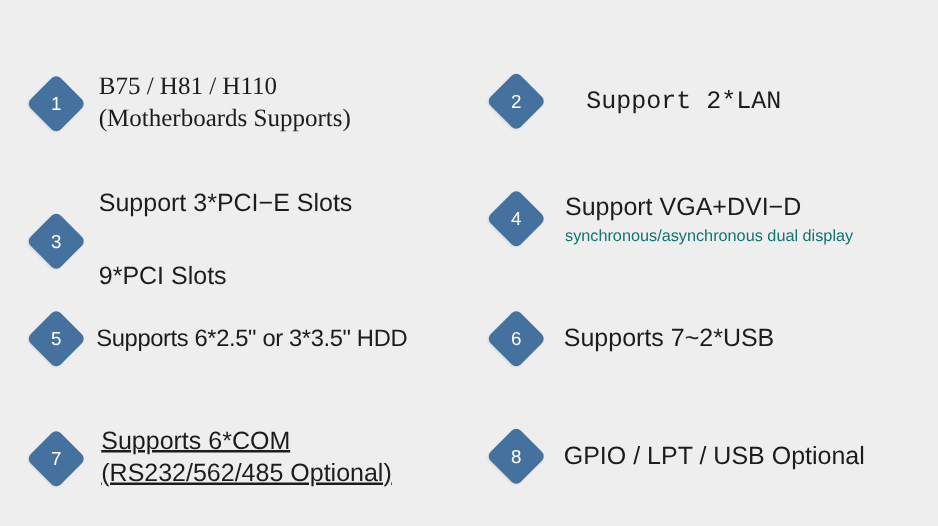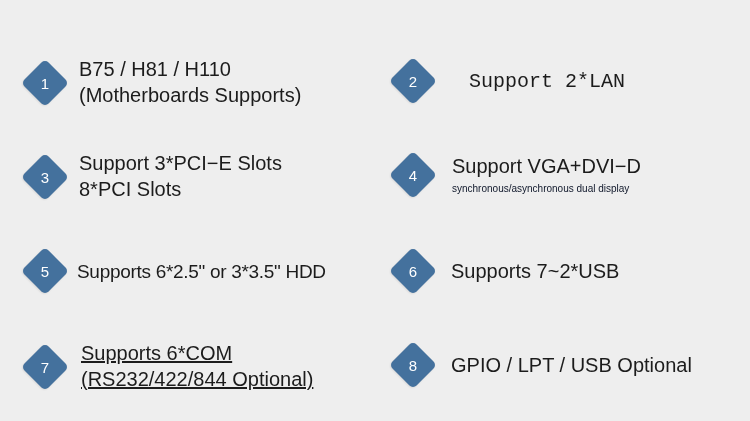--- a/index.html
+++ b/index.html
@@ -68,43 +68,43 @@
     font-size: 20px;
     line-height: 27px;
     color: #1c1c1c;
     white-space: nowrap;
   }
   .line-main.condensed {
     font-size: 19px;
     letter-spacing: -0.3px;
   }
   .line-sub {
-    font-size: 10px;
+    font-size: 13px;
     line-height: 18px;
-    color: #0f172a;
+    color: #0f766e;
     white-space: nowrap;
   }
   .line-main + .line-main {
     margin-top: -1px;
   }
 
   
   #feat-1 { left: 20px;  top: 56px;  }
   #feat-3 { left: 20px;  top: 150px; }
   #feat-5 { left: 20px;  top: 246px; }
   #feat-7 { left: 20px;  top: 340px; }
   
   #feat-2 { left: 388px; top: 56px;  }
   #feat-4 { left: 388px; top: 150px; }
   #feat-6 { left: 388px; top: 246px; }
   #feat-8 { left: 388px; top: 340px; }
 
-  .gap-1 .text-block { margin-left: 9px; }
+  .gap-1 .text-block { margin-left: 9px; font-family: Liberation Serif, serif; }
   .gap-2 .text-block { margin-left: 31px; font-family: Liberation Mono, monospace; }
-  .gap-3 .text-block { margin-left: 9px; }
+  .gap-3 .text-block { margin-left: 9px; gap: 32px; }
   .gap-4 .text-block { margin-left: 14px; }
   .gap-5 .text-block { margin-left: 7px; }
   .gap-6 .text-block { margin-left: 13px; }
   .gap-7 .text-block { margin-left: 11px; text-decoration: underline; }
   .gap-8 .text-block { margin-left: 13px; }
 </style>
 </head>
 <body>
 
 <div class="board">
@@ -133,21 +133,21 @@
   </div>
 
   <div class="feature gap-3" id="feat-3">
     <div class="badge-wrap">
       <div class="badge">
         <span class="badge-num">3</span>
       </div>
     </div>
     <div class="text-block">
       <div class="line-main">Support 3*PCI−E Slots</div>
-      <div class="line-main">8*PCI Slots</div>
+      <div class="line-main">9*PCI Slots</div>
     </div>
   </div>
 
   <div class="feature gap-4" id="feat-4">
     <div class="badge-wrap">
       <div class="badge">
         <span class="badge-num">4</span>
       </div>
     </div>
     <div class="text-block">
@@ -179,21 +179,21 @@
   </div>
 
   <div class="feature gap-7" id="feat-7">
     <div class="badge-wrap">
       <div class="badge">
         <span class="badge-num">7</span>
       </div>
     </div>
     <div class="text-block">
       <div class="line-main">Supports 6*COM</div>
-      <div class="line-main">(RS232/422/844 Optional)</div>
+      <div class="line-main">(RS232/562/485 Optional)</div>
     </div>
   </div>
 
   <div class="feature gap-8" id="feat-8">
     <div class="badge-wrap">
       <div class="badge">
         <span class="badge-num">8</span>
       </div>
     </div>
     <div class="text-block">

